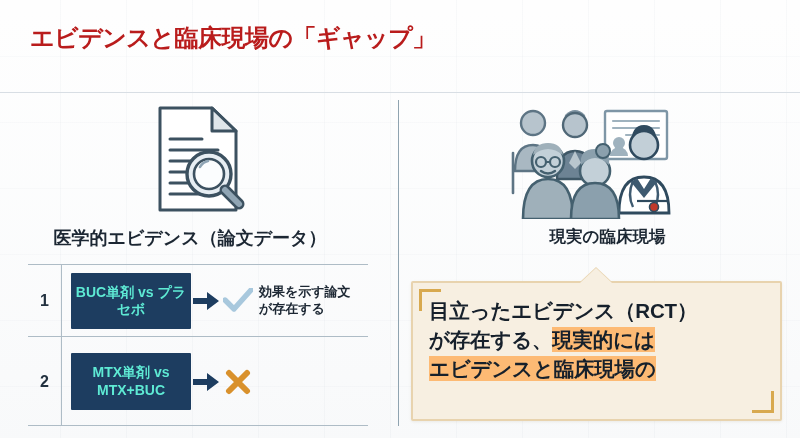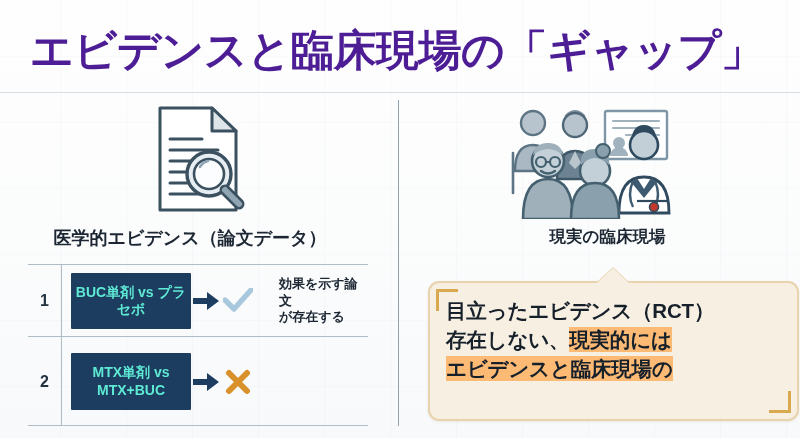--- a/index.html
+++ b/index.html
@@ -39,24 +39,24 @@
     background: linear-gradient(to bottom, #ffffff 0%, #fbfcfd 45%, #f4f6f8 100%);
     opacity: .55;
     pointer-events: none;
   }
 
   
   #title {
     position: absolute;
     left: 30px;
     top: 22px;
-    font-size: 43px;
+    font-size: 24px;
     font-weight: 700;
     letter-spacing: -0.5px;
-    color: #4c1d95;
+    color: #b91c1c;
     white-space: nowrap;
   }
   #title-rule {
     position: absolute;
     left: 0;
     top: 92px;
     width: 800px;
     height: 1px;
     background: #d8dee4;
   }
@@ -159,21 +159,20 @@
     justify-content: center;
   }
   .result-text {
     flex: 1 1 auto;
     font-size: 13px;
     font-weight: 700;
     line-height: 1.28;
     color: #1c2733;
     padding-left: 4px;
     white-space: pre-line;
-    margin-left: 20px;
   }
 
   
   #right-panel {
     position: absolute;
     left: 399px;
     top: 95px;
     width: 401px;
     height: 343px;
   }
@@ -188,27 +187,27 @@
     top: 131px;
     width: 401px;
     text-align: center;
     font-size: 16.5px;
     font-weight: 700;
     color: #1c2733;
   }
 
   #callout {
     position: absolute;
-    left: 29px;
+    left: 12px;
     top: 186px;
     width: 371px;
     height: 140px;
     background: #f7efe1;
     border: 2px solid #e8d3ae;
-    border-radius: 11px;
+    border-radius: 2px;
     box-sizing: border-box;
     box-shadow: 0 1px 3px rgba(120,95,50,0.10);
   }
   #callout-pointer {
     position: absolute;
     left: 167px;
     top: -15px;
     width: 0;
     height: 0;
     border-left: 16px solid transparent;
@@ -382,19 +381,19 @@
     </div>
 
     <div id="right-heading">現実の臨床現場</div>
 
     <div id="callout">
       <div id="callout-pointer"></div>
       <div class="corner" id="corner-tl"></div>
       <div class="corner" id="corner-br"></div>
       <div id="callout-text">
         <div>目立ったエビデンス（RCT）</div>
-        <div><span>存在しない、</span><span class="hl">現実的には</span></div>
+        <div><span>が存在する、</span><span class="hl">現実的には</span></div>
         <div><span class="hl">エビデンスと臨床現場の</span></div>
       </div>
     </div>
   </div>
 
 </div>
 
 </body></html>

